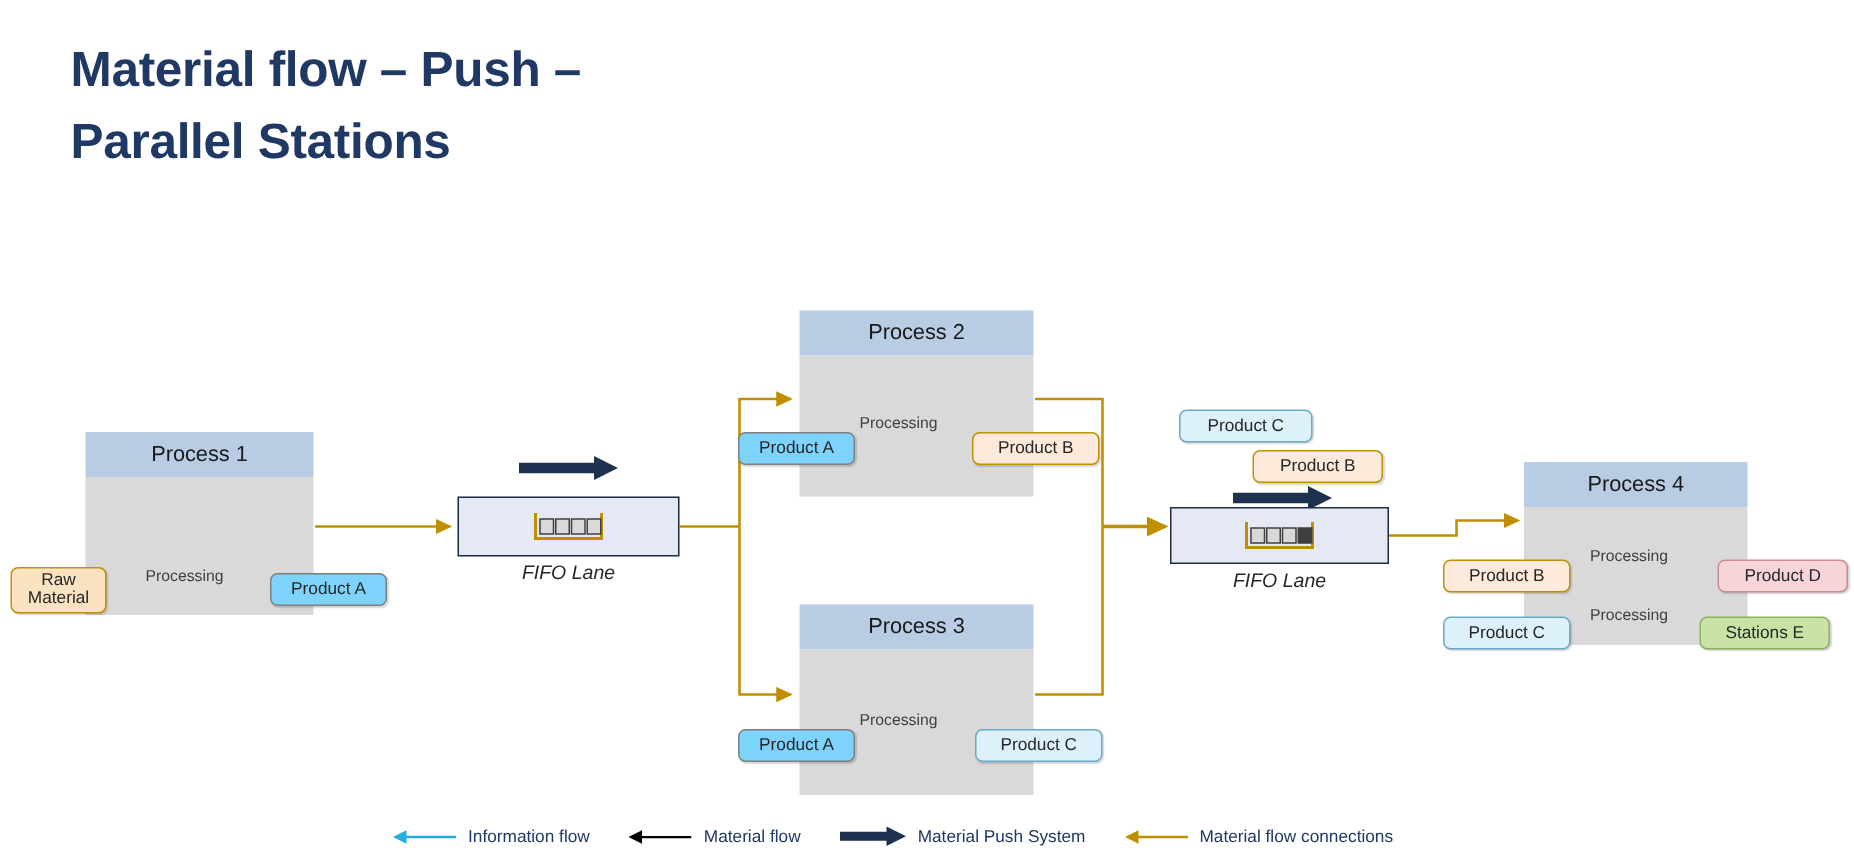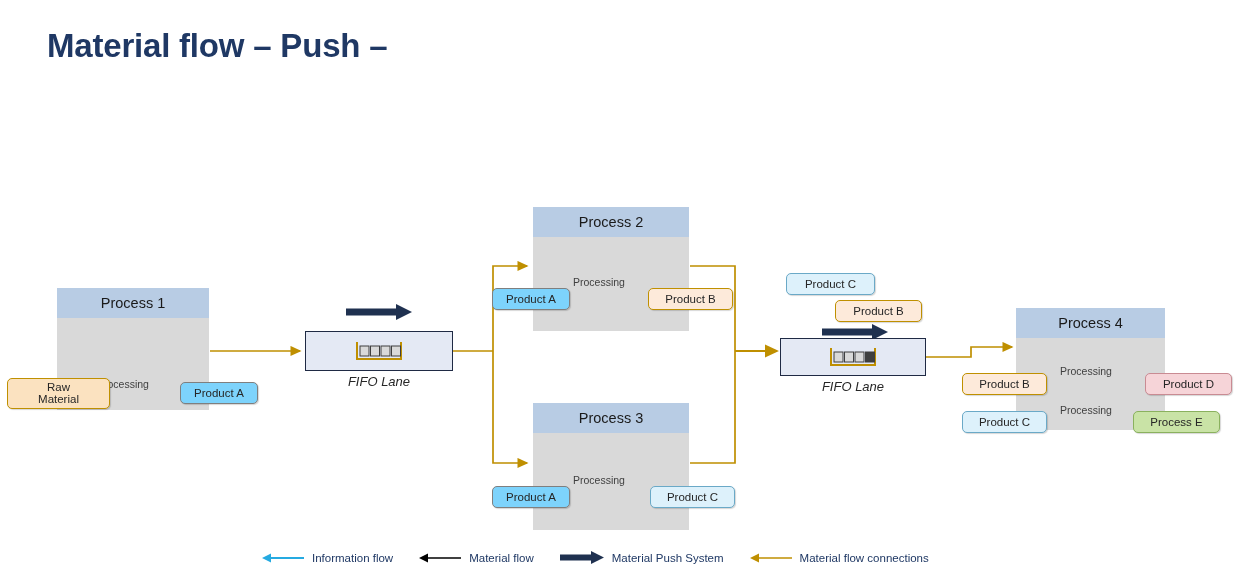--- a/index.html
+++ b/index.html
@@ -77,20 +77,21 @@
   .legitem{display:flex;align-items:center;margin-right:26px;}
   .legitem .lbl{font-size:11.5px;color:#1f3864;margin-left:8px;white-space:nowrap;}
 </style>
 </head>
 <body>
 
 <div id="canvas">
 
   <div class="title">
     <div>Material flow – Push –</div>
+    <div>Parallel Stations</div>
   </div>
 
   <svg id="wires" viewBox="0 0 1236 577" xmlns="http://www.w3.org/2000/svg">
     <defs>
       <marker id="ar-or" markerWidth="7" markerHeight="7" refX="5.6" refY="3" orient="auto">
         <path d="M0,0 L6.5,3 L0,6 Z" fill="#bf8f00"></path>
       </marker>
       <marker id="ar-bk" markerWidth="7" markerHeight="7" refX="5.6" refY="3" orient="auto">
         <path d="M0,0 L6.5,3 L0,6 Z" fill="#1a1a1a"></path>
       </marker>
@@ -116,21 +117,21 @@
 
     <line x1="1047" y1="384" x2="1133" y2="384" stroke="#1a1a1a" stroke-width="1.4" marker-end="url(#ar-bk)"></line>
     <line x1="1047" y1="422" x2="1133" y2="422" stroke="#1a1a1a" stroke-width="1.4" marker-end="url(#ar-bk)"></line>
   </svg>
 
   <div class="process" style="left:57px;top:288px;width:152px;height:122px;">
     <div class="phead">Process 1</div>
     <div class="pbody" style="height:92px;"></div>
   </div>
   <div class="proclabel" style="left:97px;top:378px;">Processing</div>
-  <div class="chip tan two-line" style="left:7px;top:378px;width:103px;height:31px;">
+  <div class="chip tan two-line" style="left:7px;top:378px;width:64px;height:31px;">
     <span>Raw</span>
     <span>Material</span>
   </div>
   <div class="chip gray" style="left:180px;top:382px;width:78px;">Product A</div>
 
   <div class="push" style="left:346px;top:304px;">
     <svg width="66" height="16" viewBox="0 0 66 16" xmlns="http://www.w3.org/2000/svg">
       <path d="M0,4.5 L50,4.5 L50,0 L66,8 L50,16 L50,11.5 L0,11.5 Z" fill="#1f3150"></path>
     </svg>
   </div>
@@ -188,21 +189,21 @@
 
   <div class="process" style="left:1016px;top:308px;width:149px;height:122px;">
     <div class="phead">Process 4</div>
     <div class="pbody" style="height:92px;"></div>
   </div>
   <div class="proclabel" style="left:1060px;top:365px;">Processing</div>
   <div class="proclabel" style="left:1060px;top:404px;">Processing</div>
   <div class="chip cream" style="left:962px;top:373px;width:85px;">Product B</div>
   <div class="chip blue" style="left:962px;top:411px;width:85px;">Product C</div>
   <div class="chip pink" style="left:1133px;top:373px;width:87px;">Product D</div>
-  <div class="chip green" style="left:1133px;top:411px;width:87px;">Process E</div>
+  <div class="chip green" style="left:1133px;top:411px;width:87px;">Stations E</div>
 
   <div class="legend">
 
     <div class="legitem">
       <svg width="42" height="12" viewBox="0 0 42 12" xmlns="http://www.w3.org/2000/svg">
         <path d="M0,6 L9,1.5 L9,10.5 Z" fill="#25aae1"></path>
         <line x1="8" y1="6" x2="42" y2="6" stroke="#25aae1" stroke-width="1.8"></line>
       </svg>
       <span class="lbl">Information flow</span>
     </div>

